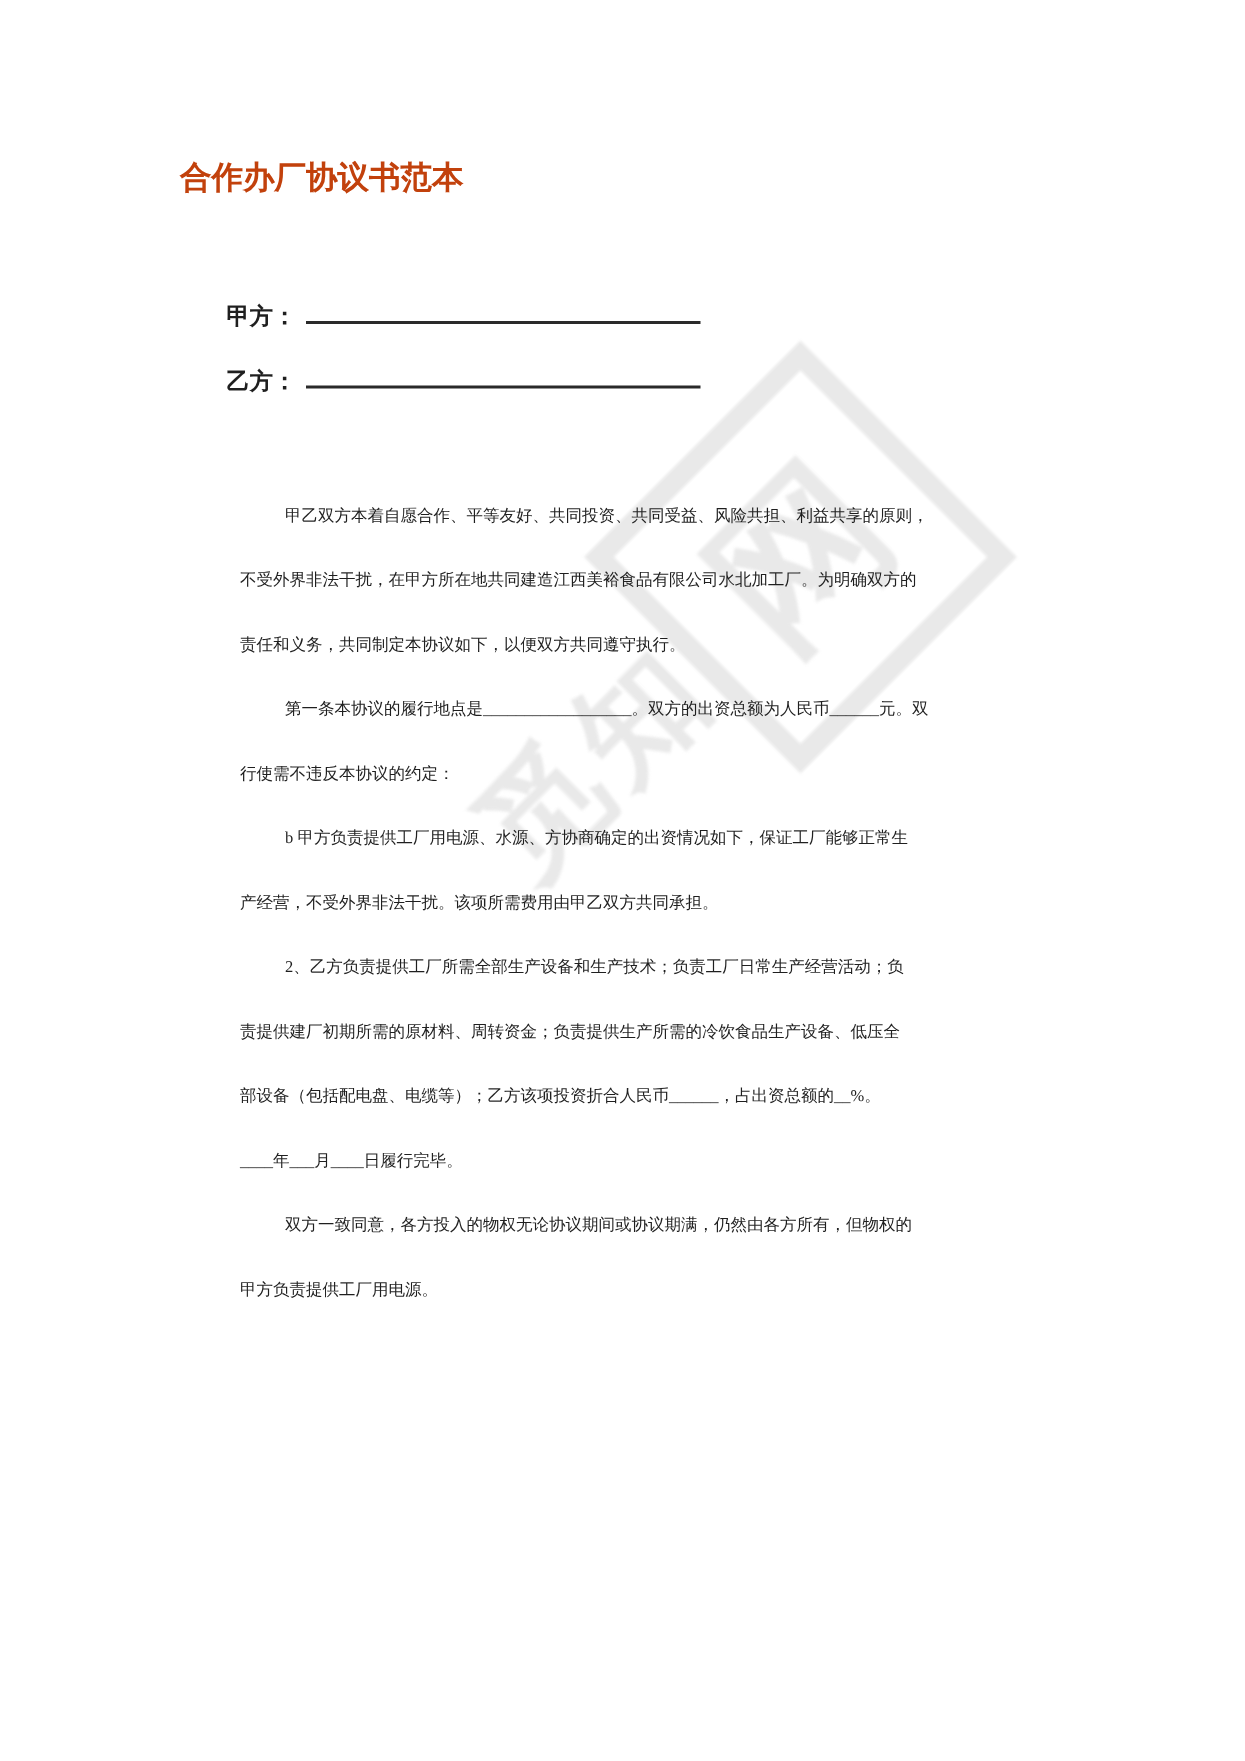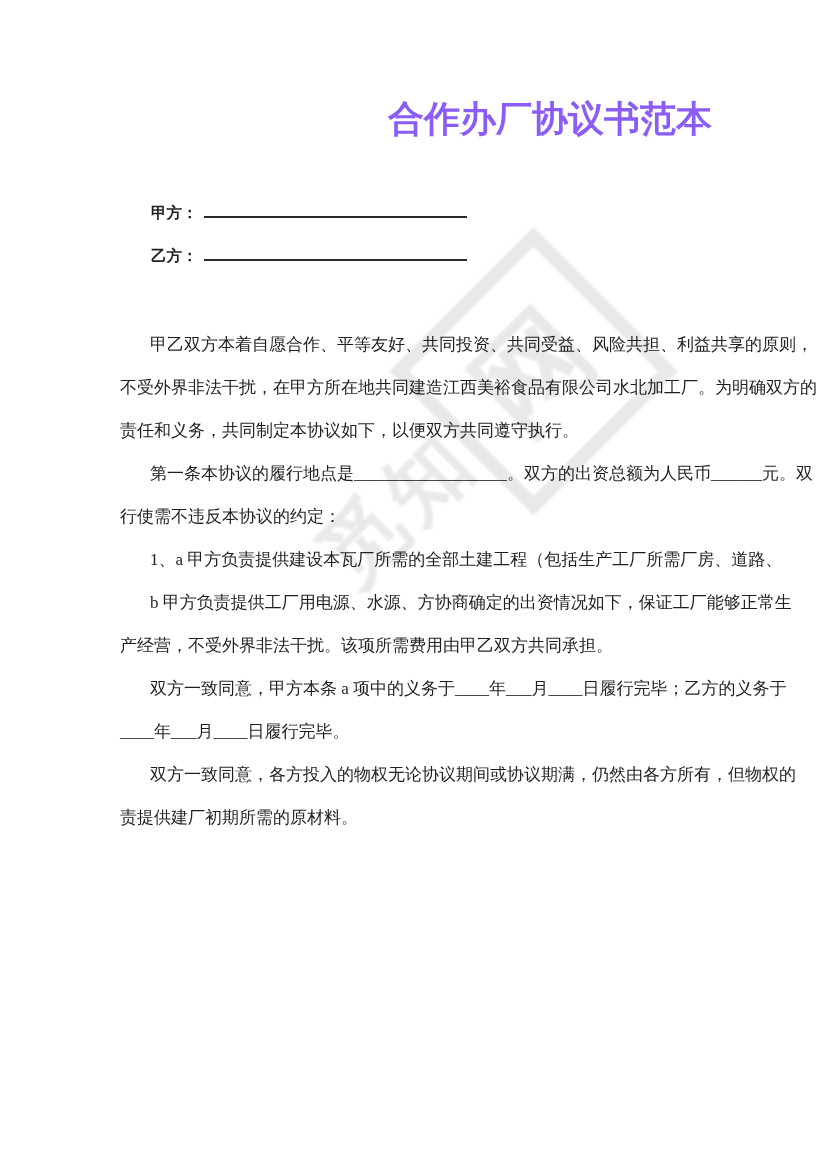--- a/index.html
+++ b/index.html
@@ -39,45 +39,46 @@
 
   
   .content {
     position: relative;
     z-index: 1;
     padding: 97px 100px 0 120px;
     width: 592px;
   }
   .doc-title {
     width: 592px;
-    text-align: right;
+    text-align: left;
     font-family: "Liberation Sans", "DejaVu Sans", sans-serif;
     font-weight: 700;
-    font-size: 36px;
+    font-size: 21px;
     letter-spacing: 0px;
     line-height: 43px;
-    color: #8b5cf6;
+    color: #c2410c;
   }
   .party-block { margin-top: 51px; }
   .party-row {
     line-height: 43px;
     padding-left: 31px;
     font-weight: 700;
     font-size: 15.5px;
     white-space: nowrap;
+    font-family: Liberation Mono, monospace;
   }
   .blank-line {
     display: inline-block;
     width: 263px;
     height: 1px;
     border-bottom: 2px solid #2a2a2a;
     vertical-align: baseline;
     margin-left: 6px;
   }
-  .body-text { margin-top: 46px; font-size: 17px; }
+  .body-text { margin-top: 46px; font-size: 11px; margin-left: 40px; }
   .line {
     line-height: 43px;
     white-space: nowrap;
   }
   .line.indent { padding-left: 30px; }
   .u {
     text-decoration: underline;
     text-underline-offset: 3px;
   }
 </style>
@@ -121,34 +122,37 @@
         <div class="line">不受外界非法干扰，在甲方所在地共同建造江西美裕食品有限公司水北加工厂。为明确双方的</div>
         <div class="line">责任和义务，共同制定本协议如下，以便双方共同遵守执行。</div>
       </div>
 
       <div class="para">
         <div class="line indent">第一条本协议的履行地点是__________________。双方的出资总额为人民币______元。双</div>
         <div class="line">行使需不违反本协议的约定：</div>
       </div>
 
       <div class="para">
-        <div class="line indent">1、a 甲方负责提供建设本瓦厂所需的全部土建工程（包括生产工厂所需厂房、道路、</div>
       </div>
 
       <div class="para">
         <div class="line indent">b 甲方负责提供工厂用电源、水源、方协商确定的出资情况如下，保证工厂能够正常生</div>
         <div class="line">产经营，不受外界非法干扰。该项所需费用由甲乙双方共同承担。</div>
       </div>
 
+      <div class="para">
+        <div class="line indent">2、乙方负责提供工厂所需全部生产设备和生产技术；负责工厂日常生产经营活动；负</div>
+        <div class="line">责提供建厂初期所需的原材料、周转资金；负责提供生产所需的冷饮食品生产设备、低压全</div>
+        <div class="line">部设备（包括配电盘、电缆等）；乙方该项投资折合人民币______，占出资总额的__%。</div>
+      </div>
 
       <div class="para">
-        <div class="line indent">双方一致同意，甲方本条 a 项中的义务于____年___月____日履行完毕；乙方的义务于</div>
         <div class="line">____年___月____日履行完毕。</div>
       </div>
 
       <div class="para">
         <div class="line indent">双方一致同意，各方投入的物权无论协议期间或协议期满，仍然由各方所有，但物权的</div>
-        <div class="line">责提供建厂初期所需的原材料。</div>
+        <div class="line">甲方负责提供工厂用电源。</div>
       </div>
 
     </div>
   </div>
 </div>
 
 </body></html>

